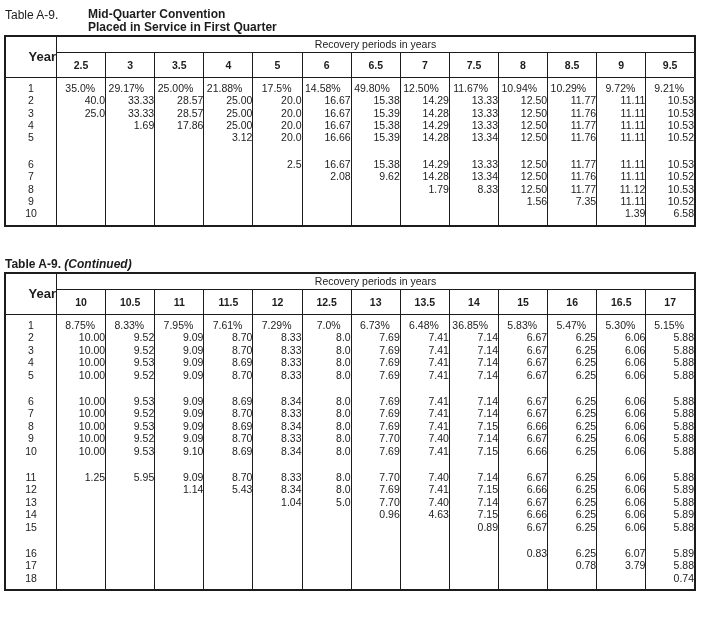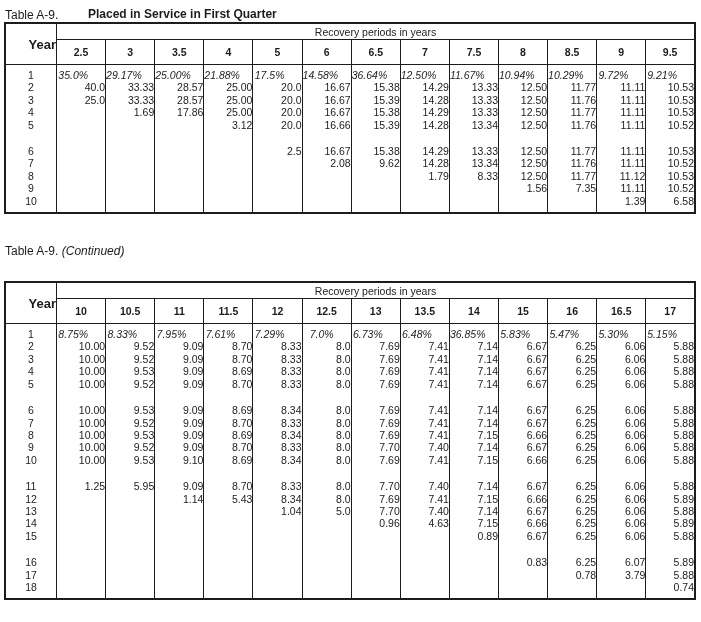--- a/index.html
+++ b/index.html
@@ -7,49 +7,50 @@
     width:701px;height:622px;overflow:hidden;
     font-family:"Liberation Sans",sans-serif;color:#1c1c1c;
     -webkit-font-smoothing:antialiased;
   }
   .page{position:relative;width:627px;height:622px;}
 
   
   .caption{display:flex;align-items:flex-start;margin:0;padding:8px 0 0 5px;font-size:12px;}
   .caption .cap-label{width:83px;flex:0 0 83px;}
   .caption .cap-titles{font-weight:bold;line-height:13.4px;}
-  .caption2{font-size:12px;margin:0;padding:30px 0 23px 5px;}
+  .caption2{font-size:12px;margin:0;padding:30px 0 1px 5px;font-weight:bold;}
   .caption2 .cap-note{font-style:italic;}
 
   
   table.a9{
     border-collapse:collapse;table-layout:fixed;
     width:692px;margin-left:4px;
     border:2px solid #1c1c1c;
   }
   table.a9 th,table.a9 td{border-left:1px solid #1c1c1c;padding:0;}
   th.year-h{width:50px;font-size:13px;font-weight:bold;text-align:right;border-bottom:1px solid #1c1c1c;}
   th.span-h{height:15px;font-size:10.5px;font-weight:normal;text-align:center;border-bottom:1px solid #1c1c1c;}
   th.col-h{height:24px;font-size:10.5px;font-weight:bold;text-align:center;border-bottom:1px solid #1c1c1c;}
   td.year-cell{text-align:center;font-size:10.5px;height:12.4px;line-height:12.4px;}
   td.val-cell{text-align:right;font-size:10.5px;height:12.4px;line-height:12.4px;padding-right:10px;white-space:nowrap;}
-  td.val-cell.pct{padding-right:17px;font-style:italic;}
+  td.val-cell.pct{padding-right:10px;}
   tr.gap td{height:14px;}
   tr.pad-top td{height:4px;}
   tr.pad-bot td{height:5px;}
   table.a9 tbody td{overflow:hidden;}
 </style>
 </head>
 <body>
 
 <div class="page">
 
   <div class="caption">
     <span class="cap-label">Table A-9.</span>
     <div class="cap-titles">
+      <div>Mid-Quarter Convention</div>
       <div>Placed in Service in First Quarter</div>
     </div>
   </div>
 
   <table class="a9">
       <thead>
         <tr>
           <th class="year-h" rowspan="2">Year</th>
           <th class="span-h" colspan="13">Recovery periods in years</th>
         </tr>
@@ -87,21 +88,21 @@
           <td class="val-cell"></td>
         </tr>
         <tr class="data-row">
           <td class="year-cell">1</td>
           <td class="val-cell pct">35.0%</td>
           <td class="val-cell pct">29.17%</td>
           <td class="val-cell pct">25.00%</td>
           <td class="val-cell pct">21.88%</td>
           <td class="val-cell pct">17.5%</td>
           <td class="val-cell pct">14.58%</td>
-          <td class="val-cell pct">36.64%</td>
+          <td class="val-cell pct">49.80%</td>
           <td class="val-cell pct">12.50%</td>
           <td class="val-cell pct">11.67%</td>
           <td class="val-cell pct">10.94%</td>
           <td class="val-cell pct">10.29%</td>
           <td class="val-cell pct">9.72%</td>
           <td class="val-cell pct">9.21%</td>
         </tr>
         <tr class="data-row">
           <td class="year-cell">2</td>
           <td class="val-cell">40.0</td>

